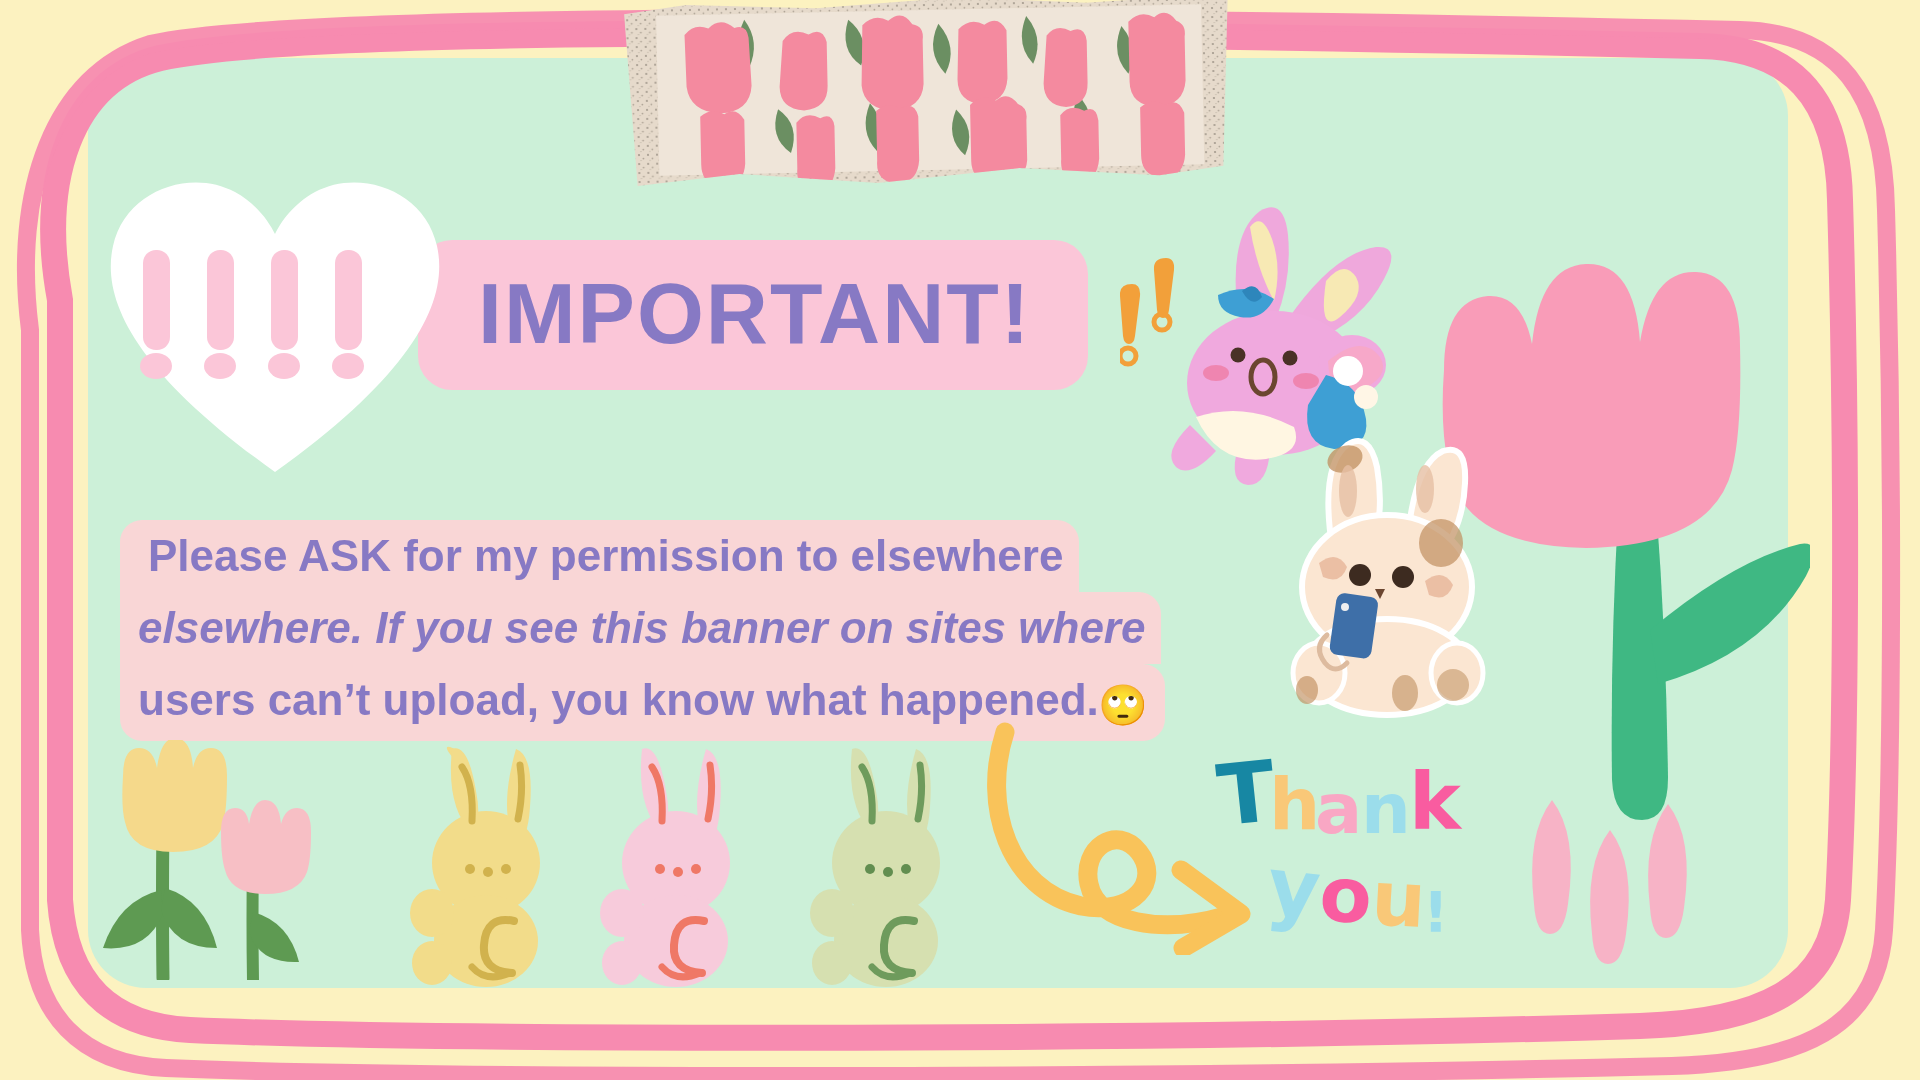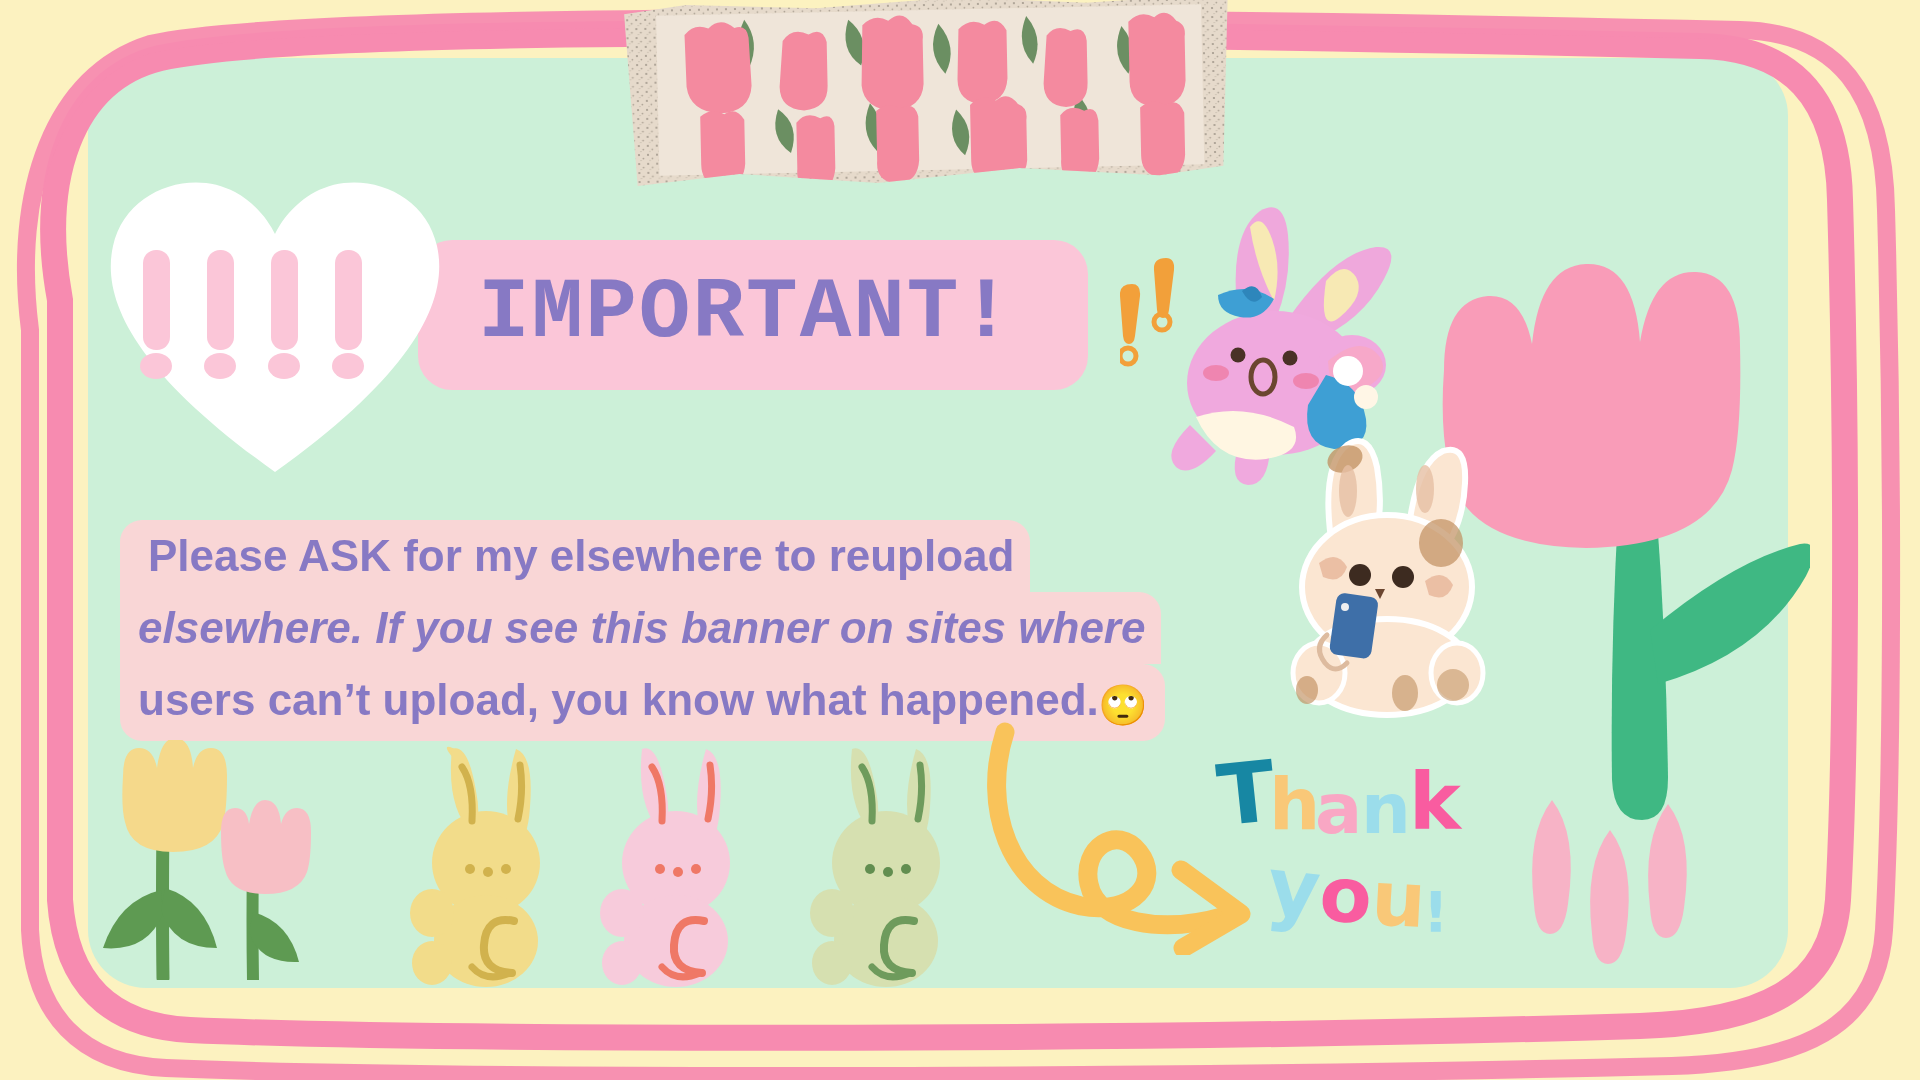--- a/index.html
+++ b/index.html
@@ -29,21 +29,21 @@
   .heart-wrap{position:absolute;left:95px;top:160px;width:360px;height:320px;z-index:7;}
 
   
   .important-band{
     position:absolute;left:418px;top:240px;width:670px;height:150px;
     background:#FBC6D8;border-radius:34px;z-index:6;
   }
   .important-text{
     position:absolute;left:478px;top:258px;z-index:9;
     font-size:86px;font-weight:bold;letter-spacing:2px;
-    color:#8779C4;font-family:Liberation Mono, monospace;
+    color:#8779C4;font-family:Liberation Sans, sans-serif;
     line-height:110px;white-space:nowrap;
   }
 
   
   .para-block{position:absolute;left:120px;top:520px;z-index:6;width:1070px;}
   .para-line{
     display:table;background:#F9D6D6;color:#8779C4;
     font-size:44px;font-weight:bold;line-height:62px;
     padding:5px 16px 5px 18px;white-space:nowrap;
     font-family:"Liberation Sans", sans-serif;
@@ -214,21 +214,21 @@
              q2,84 -8,124 q-20,76 -146,78 q-126,-2 -138,-84 q-8,-40 -4,-94Z" fill="#F99CB8"></path>
   </svg>
 
   <svg class="petals" viewBox="0 0 220 200">
     <path d="M52,10 q26,34 16,104 q-4,30 -18,30 q-14,0 -16,-30 q-8,-70 18,-104Z" fill="#F7B3C6"></path>
     <path d="M110,40 q26,34 16,104 q-4,30 -18,30 q-14,0 -16,-30 q-8,-70 18,-104Z" fill="#F7B3C6"></path>
     <path d="M168,14 q26,34 16,104 q-4,30 -18,30 q-14,0 -16,-30 q-8,-70 18,-104Z" fill="#F7B3C6"></path>
   </svg>
 
   <div class="para-block">
-    <div class="para-line l1">Please ASK for my elsewhere to reupload</div>
+    <div class="para-line l1">Please ASK for my permission to elsewhere</div>
     <div class="para-line l2">elsewhere. If you see this banner on sites where</div>
     <div class="para-line l3">
       <span>users can’t upload, you know what happened.</span>
       <span class="emoji">🙄</span>
     </div>
   </div>
 
   <svg class="tulip-pair" viewBox="0 0 240 240">
     <path d="M68,80 q-1,90 0,158" stroke="#5E9A52" stroke-width="13" fill="none" stroke-linecap="round"></path>
     <path d="M66,150 q-42,10 -58,58 q44,4 60,-34Z" fill="#5E9A52"></path>

